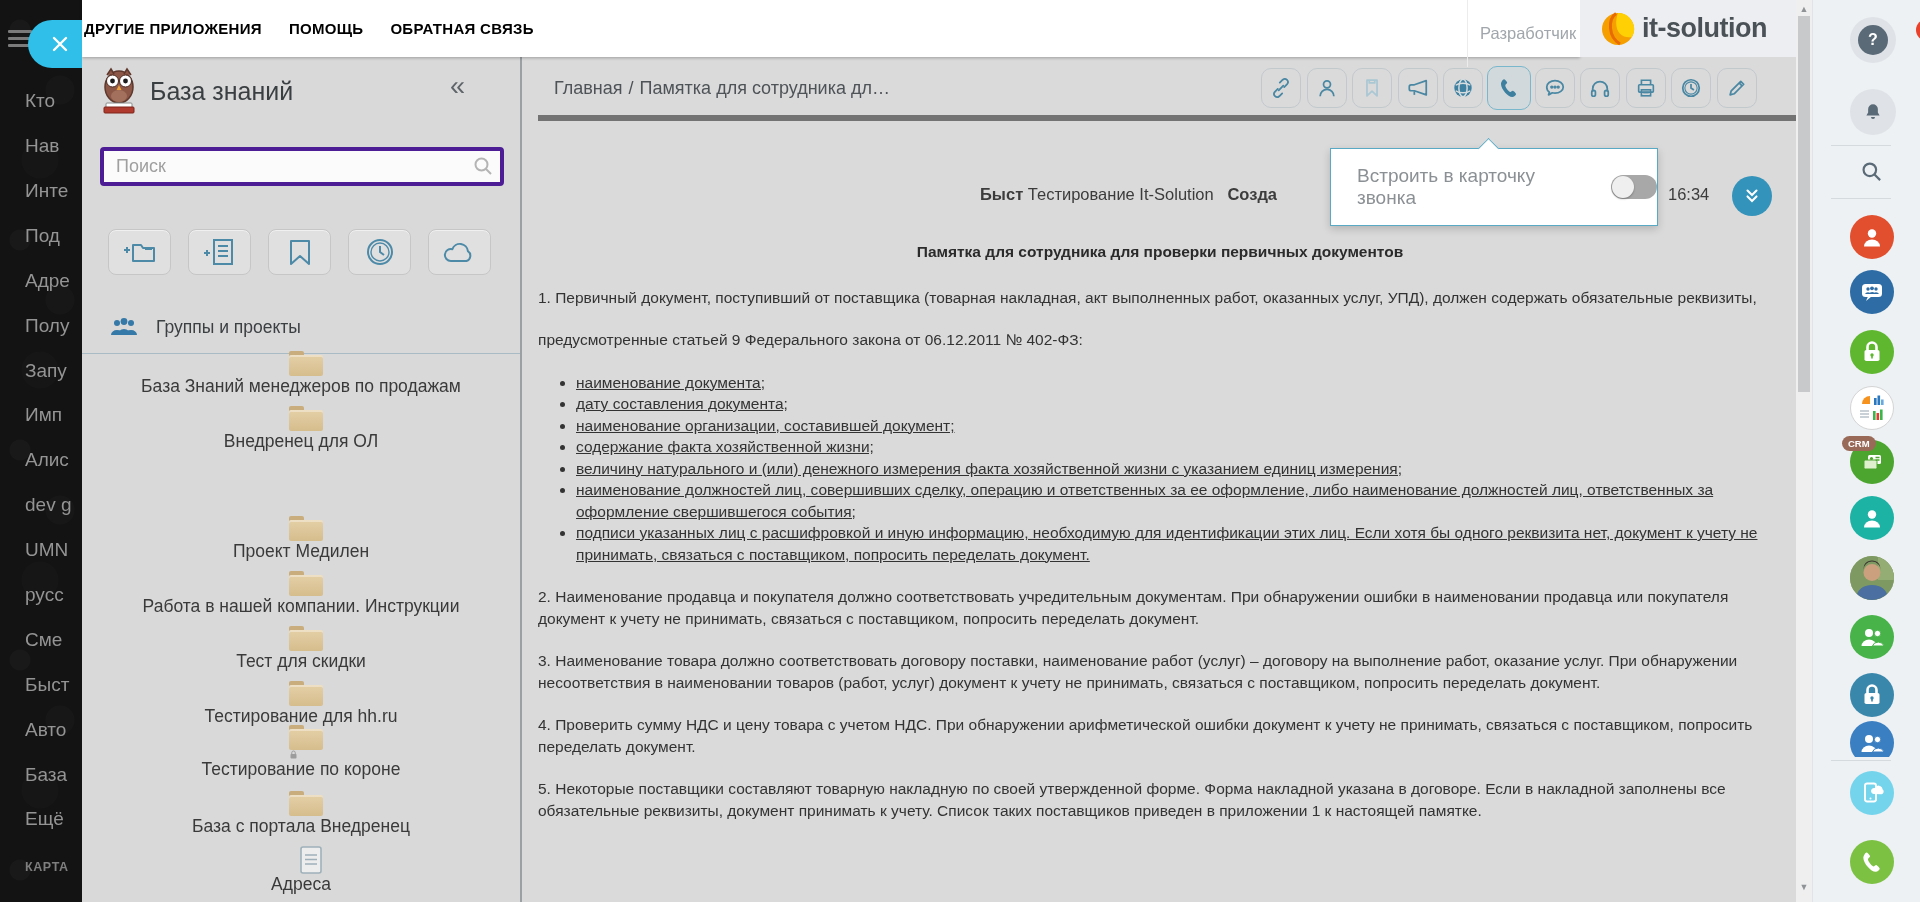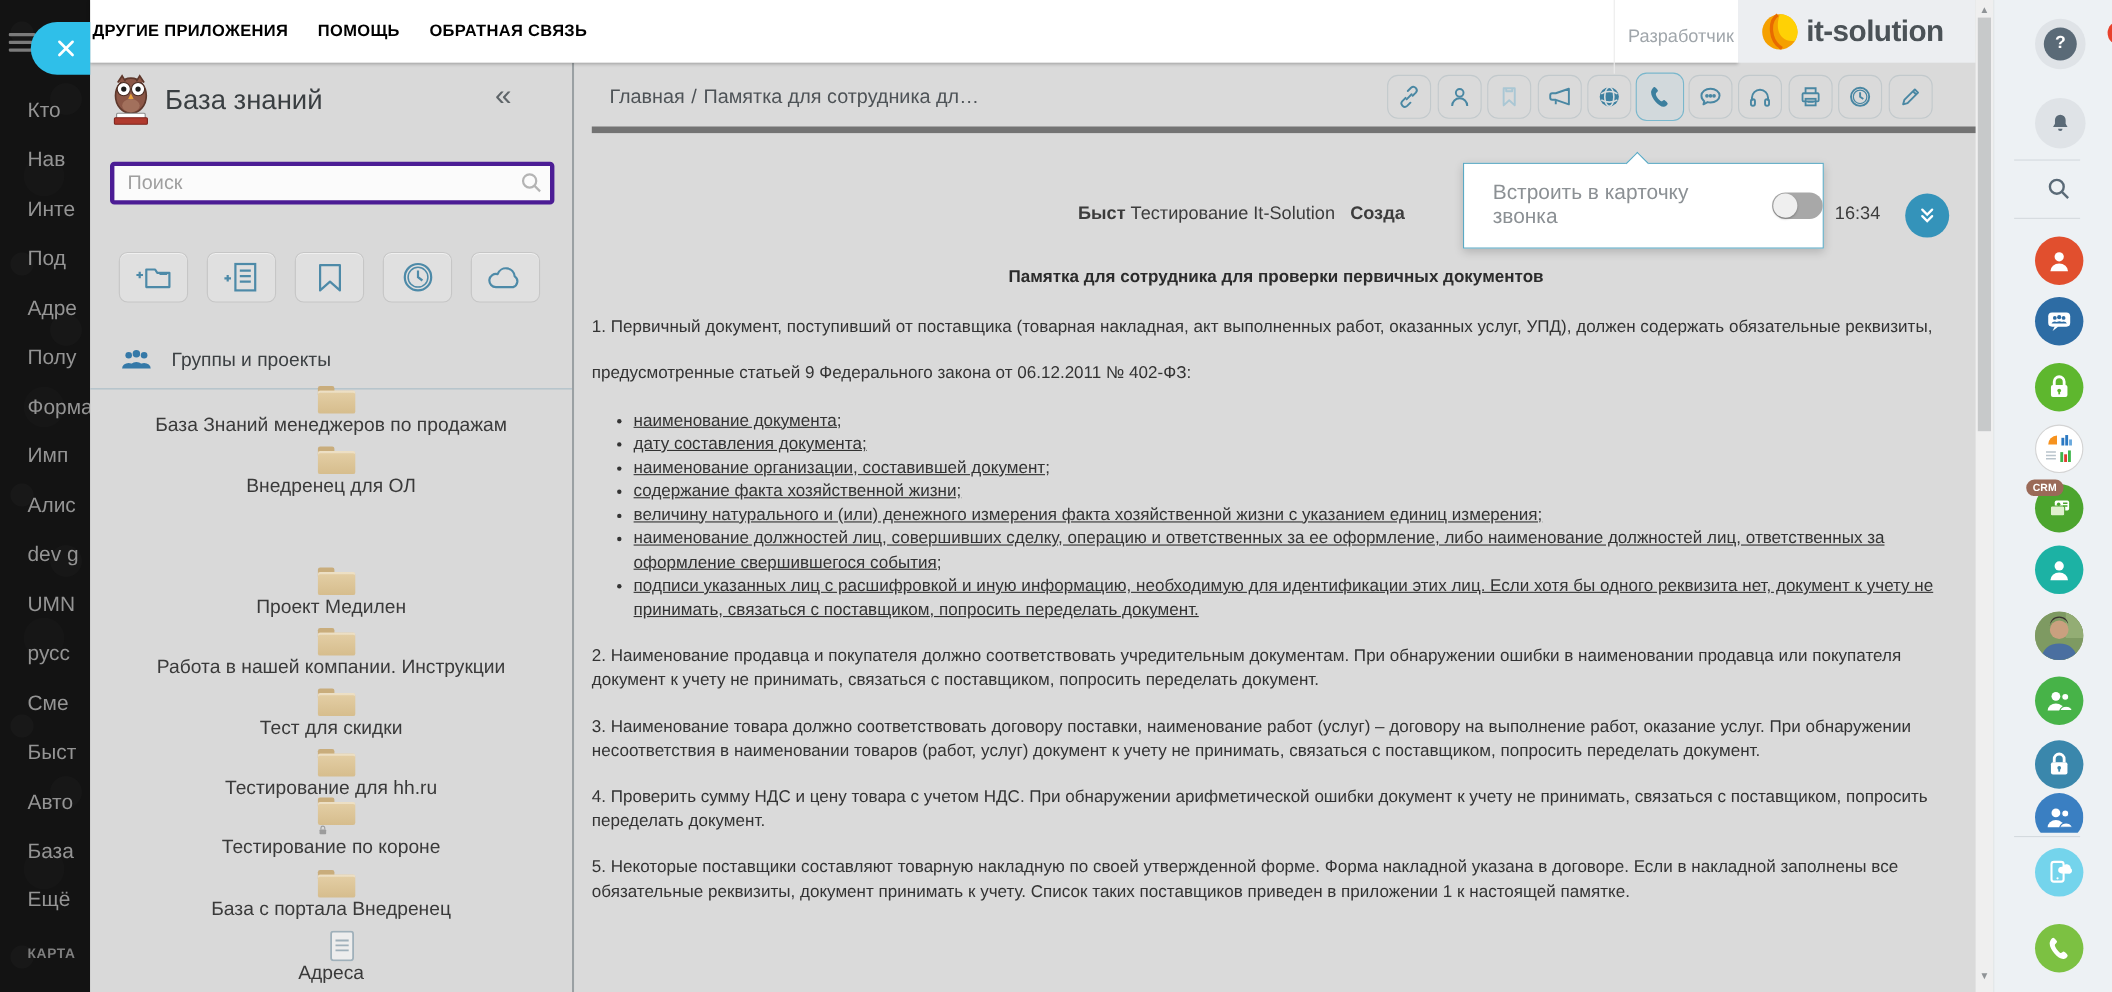--- a/index.html
+++ b/index.html
@@ -104,21 +104,21 @@
 <div id="stage">
 
   <div id="dark-rail">
     <div class="pattern"></div>
     <div class="rail-item" style="top:90px">Кто</div>
     <div class="rail-item" style="top:135px">Нав</div>
     <div class="rail-item" style="top:180px">Инте</div>
     <div class="rail-item" style="top:225px">Под</div>
     <div class="rail-item" style="top:270px">Адре</div>
     <div class="rail-item" style="top:315px">Полу</div>
-    <div class="rail-item" style="top:360px">Форма</div>
+    <div class="rail-item" style="top:360px">Запу</div>
     <div class="rail-item" style="top:404px">Имп</div>
     <div class="rail-item" style="top:449px">Алис</div>
     <div class="rail-item" style="top:494px">dev g</div>
     <div class="rail-item" style="top:539px">UMN</div>
     <div class="rail-item" style="top:584px">русс</div>
     <div class="rail-item" style="top:629px">Сме</div>
     <div class="rail-item" style="top:674px">Быст</div>
     <div class="rail-item" style="top:719px">Авто</div>
     <div class="rail-item" style="top:764px">База</div>
     <div class="rail-item" style="top:808px">Ещё</div>

